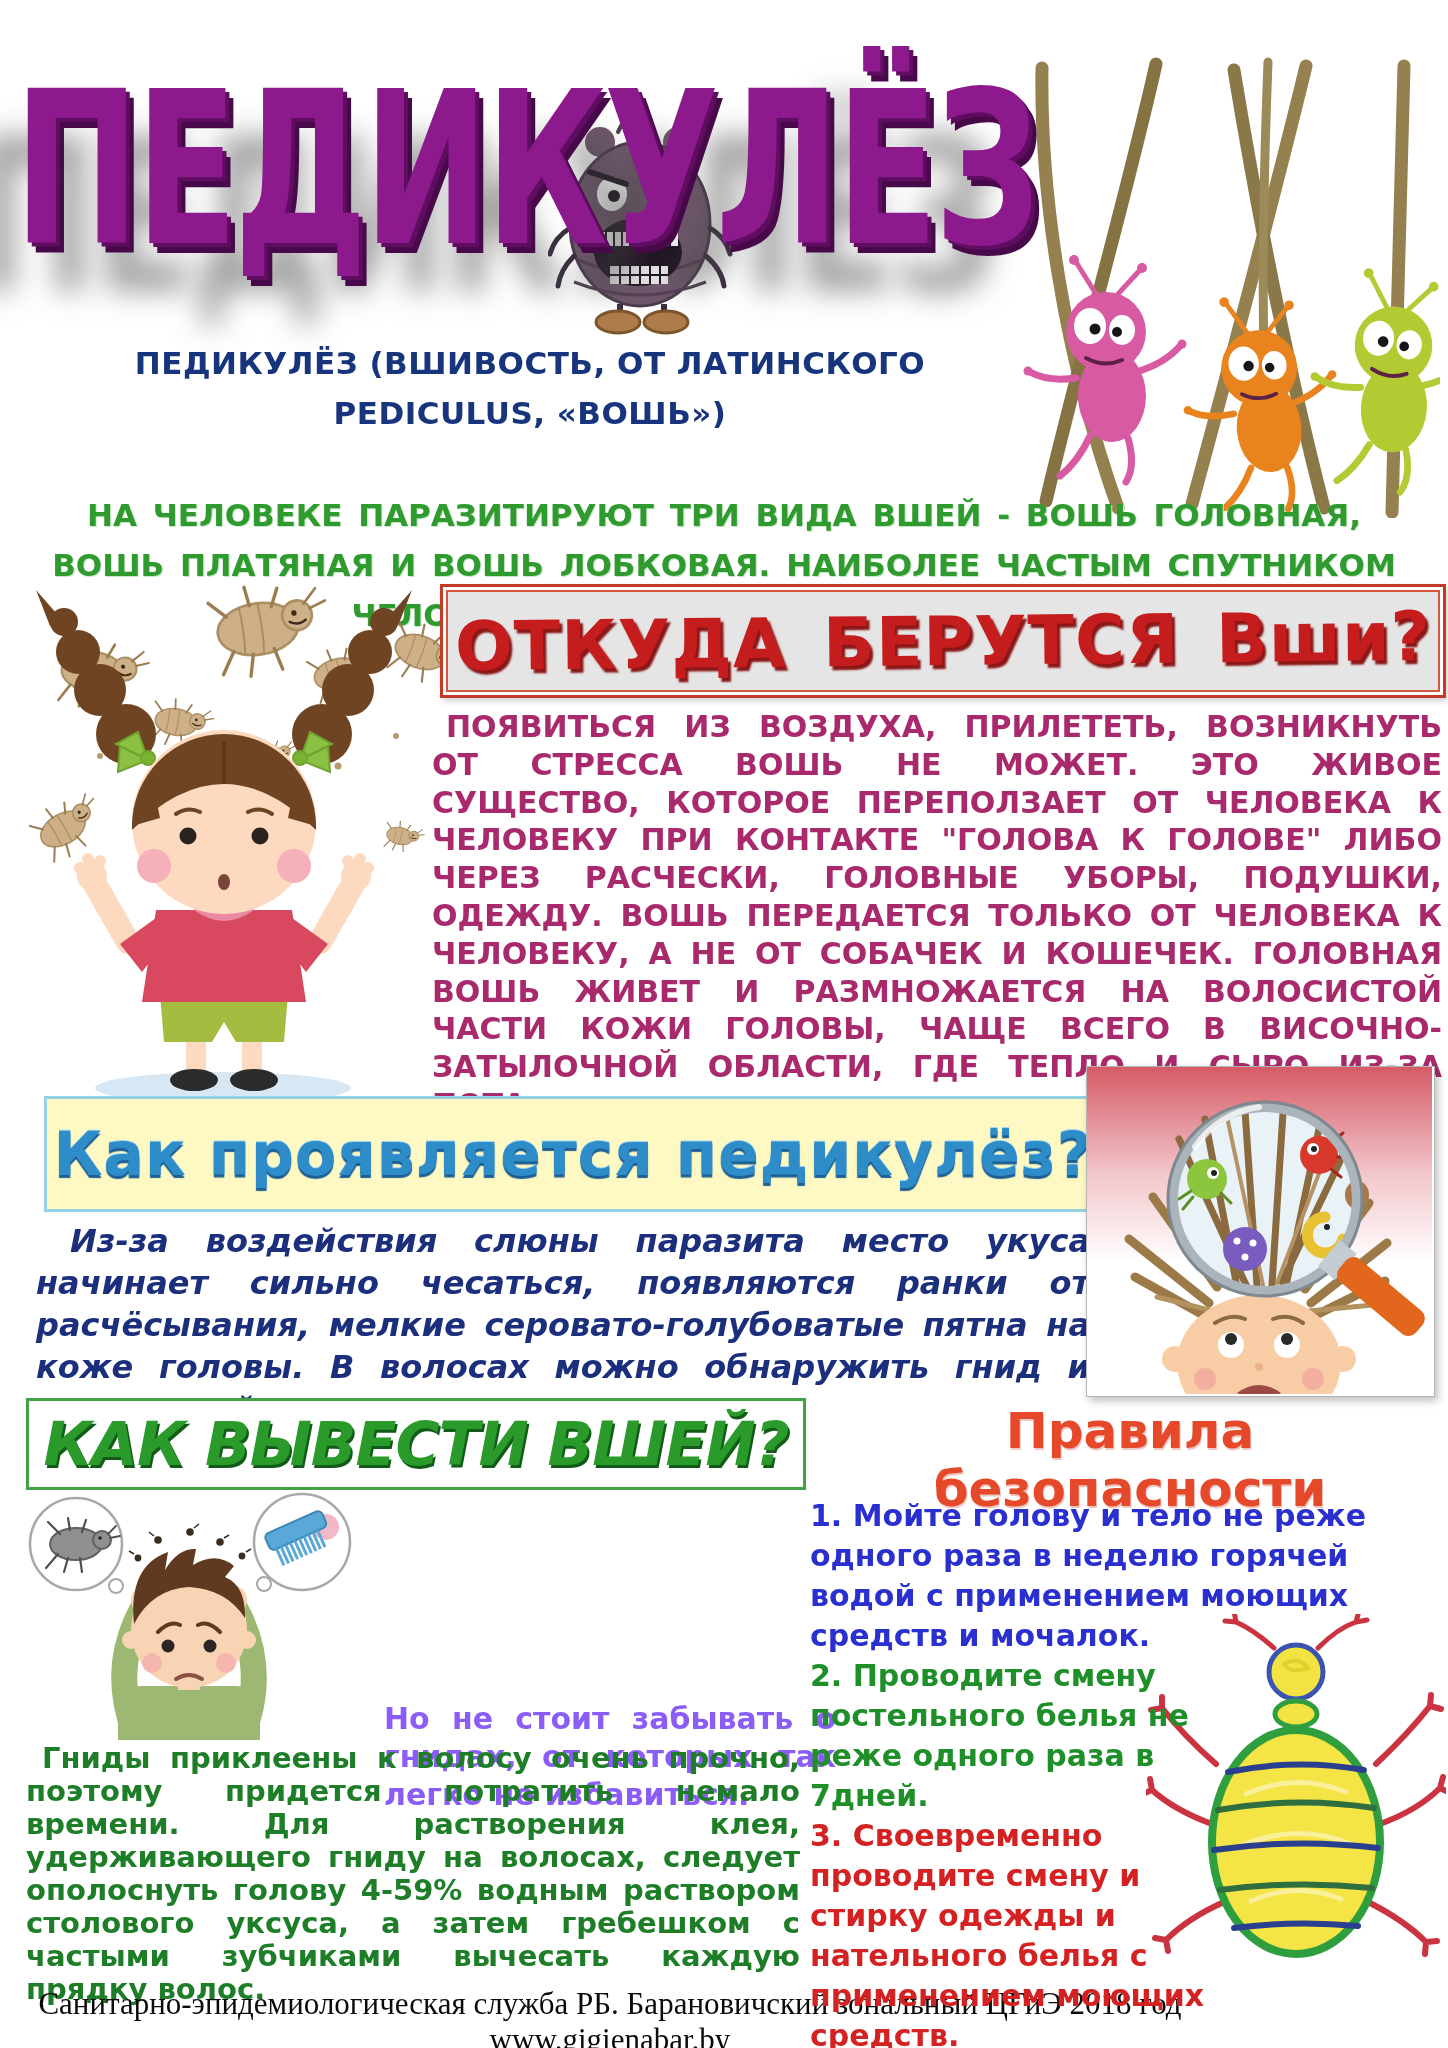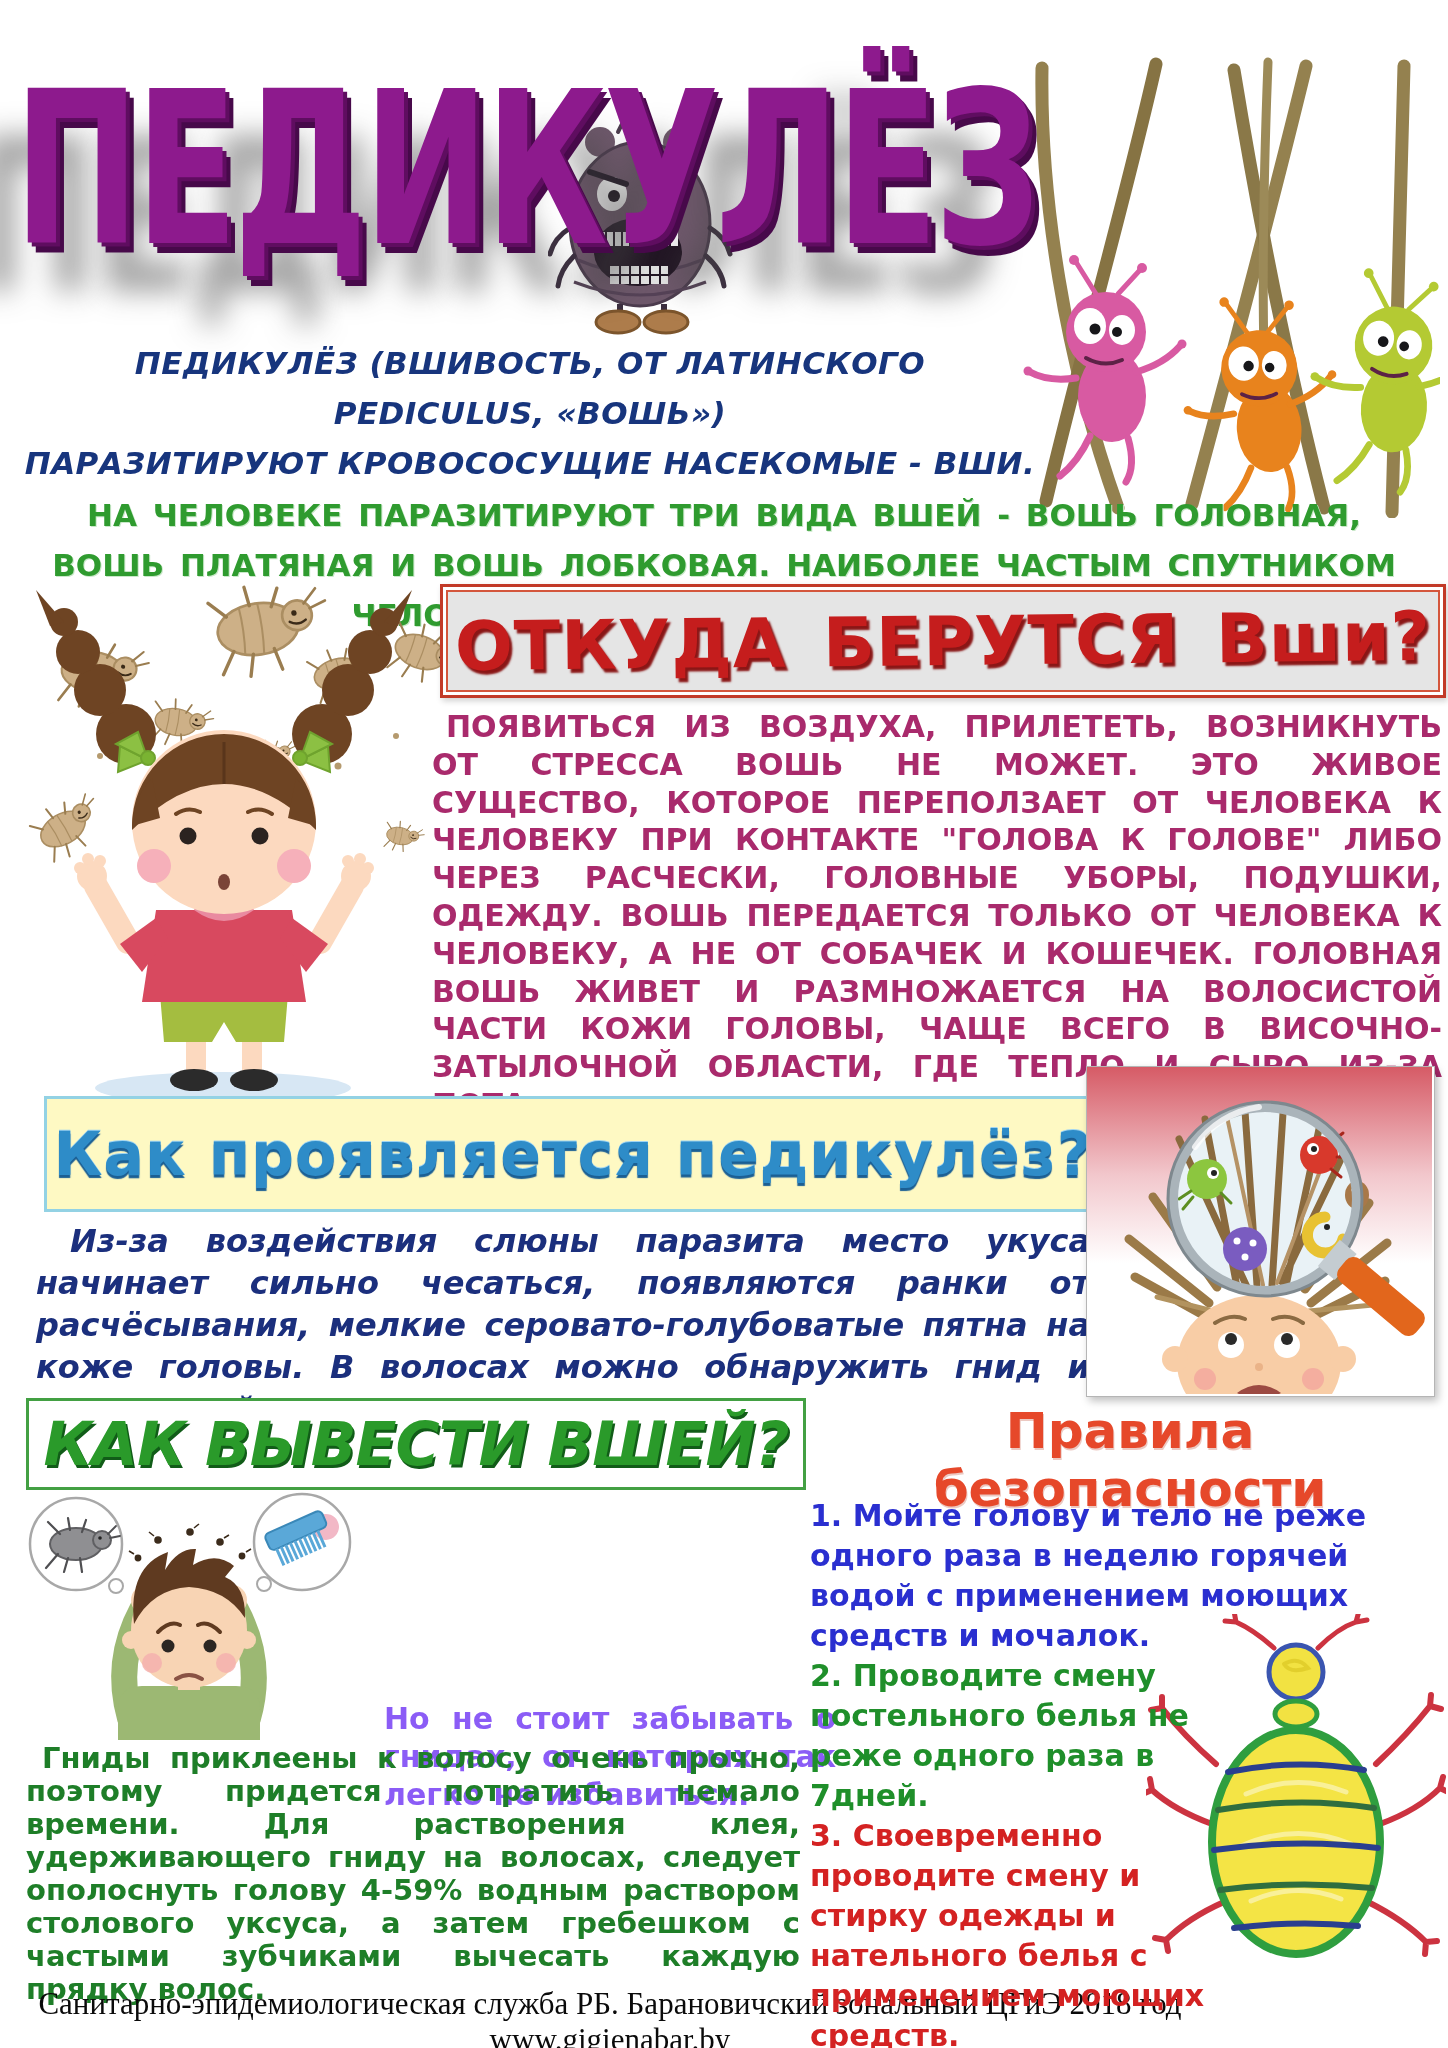--- a/index.html
+++ b/index.html
@@ -7,21 +7,21 @@
         overflow:hidden;font-family:"DejaVu Sans",sans-serif;}
   .abs{position:absolute;}
   
   .main-title{left:14px;top:30px;width:1022px;text-align:center;font-weight:bold;
     font-size:150px;line-height:196px;letter-spacing:-4px;color:#8d1a8d;z-index:2;
     transform:scaleY(1.42);transform-origin:50% 0;
     text-shadow:4px 3px 0 #5f0d60,8px 7px 0 #47094a,-42px 34px 24px rgba(70,70,70,.5);}
   .dark-louse{left:548px;top:110px;width:186px;height:226px;z-index:1;}
   .hair-svg{left:1006px;top:56px;width:434px;height:462px;}
   
-  .intro{left:24px;top:338px;width:1012px;text-align:center;font-weight:bold;font-style:italic;
+  .intro{left:24px;top:338px;width:1012px;text-align:center;font-weight:bold;
     font-size:31px;line-height:50px;color:#17357d;letter-spacing:.5px;}
   .types{left:24px;top:490px;width:1400px;text-align:center;font-weight:bold;
     font-size:31px;line-height:50px;color:#2f9b2f;word-spacing:5px;
     text-shadow:1px 1px 0 #c9e8c9;}
   
   .girl-svg{left:8px;top:574px;width:432px;height:536px;}
   .origin-box{left:440px;top:584px;width:1000px;height:108px;background:#e5e5e5;
     border:3px solid #c23a28;display:flex;align-items:center;justify-content:center;
     box-shadow:inset 0 0 0 3px #fff,inset 0 0 0 5px #d4563c,2px 3px 6px rgba(0,0,0,.18);}
   .origin-heading{font-size:68px;font-weight:bold;color:#c51d1d;letter-spacing:1px;
@@ -118,21 +118,20 @@
       <path d="M398 10 C394 150 390 300 386 456"></path>
       <path d="M262 6 C258 110 256 210 258 300" stroke-width="9" stroke="#9c8a58"></path>
     </g>
     <use href="#cutelouse" transform="translate(100,318)" color="#d85aa2"></use>
     <use href="#cutelouse" transform="translate(256,352) scale(0.95) rotate(-4)" color="#e8831d"></use>
     <use href="#cutelouse" transform="translate(384,330) scale(0.97) rotate(5)" color="#b4ca33"></use>
   </svg>
 
   <div class="abs intro">
     <div>ПЕДИКУЛЁЗ (ВШИВОСТЬ, ОТ ЛАТИНСКОГО PEDICULUS, «ВОШЬ»)</div>
-    <div>ПАРАЗИТИРУЮТ КРОВОСОСУЩИЕ НАСЕКОМЫЕ - ВШИ.</div>
   </div>
 
   <div class="abs types">НА ЧЕЛОВЕКЕ ПАРАЗИТИРУЮТ ТРИ ВИДА ВШЕЙ - ВОШЬ ГОЛОВНАЯ, ВОШЬ ПЛАТЯНАЯ И ВОШЬ ЛОБКОВАЯ. НАИБОЛЕЕ ЧАСТЫМ СПУТНИКОМ ЧЕЛОВЕКА ЯВЛЯЕТСЯ ВОШЬ ГОЛОВНАЯ.</div>
 
   <svg class="abs girl-svg" viewBox="0 0 432 536">
     <defs>
       <g id="tanlouse">
         <ellipse cx="0" cy="0" rx="30" ry="19" fill="#cdb087" stroke="#ab8e62" stroke-width="2"></ellipse>
         <circle cx="30" cy="-6" r="11" fill="#cdb087" stroke="#ab8e62" stroke-width="2"></circle>
         <path d="M-12 -18 Q-10 0 -12 18 M2 -19 Q4 0 2 19" stroke="#ab8e62" stroke-width="1.5" fill="none"></path>

